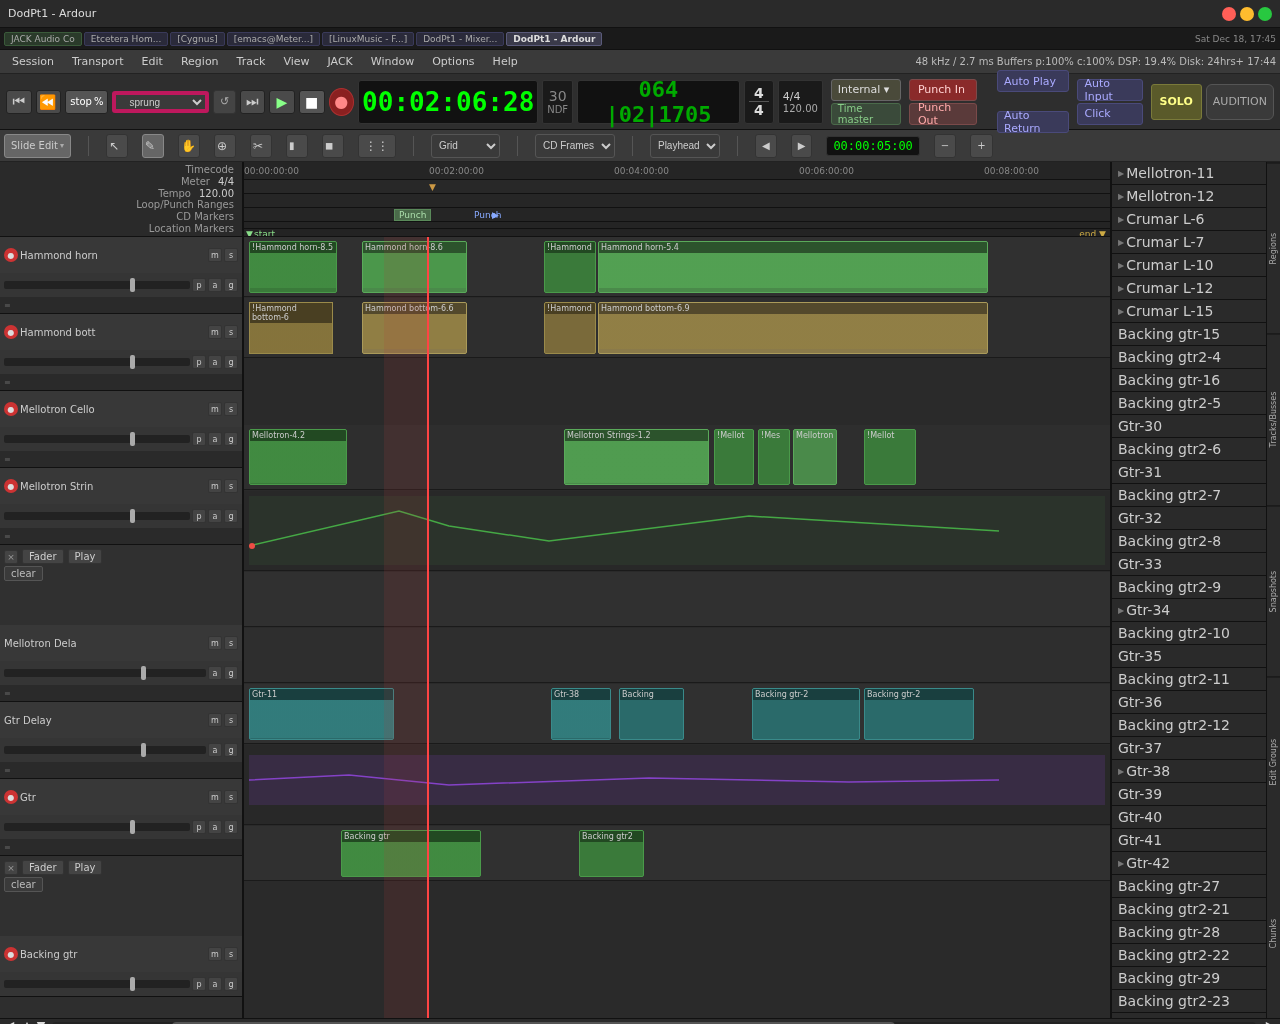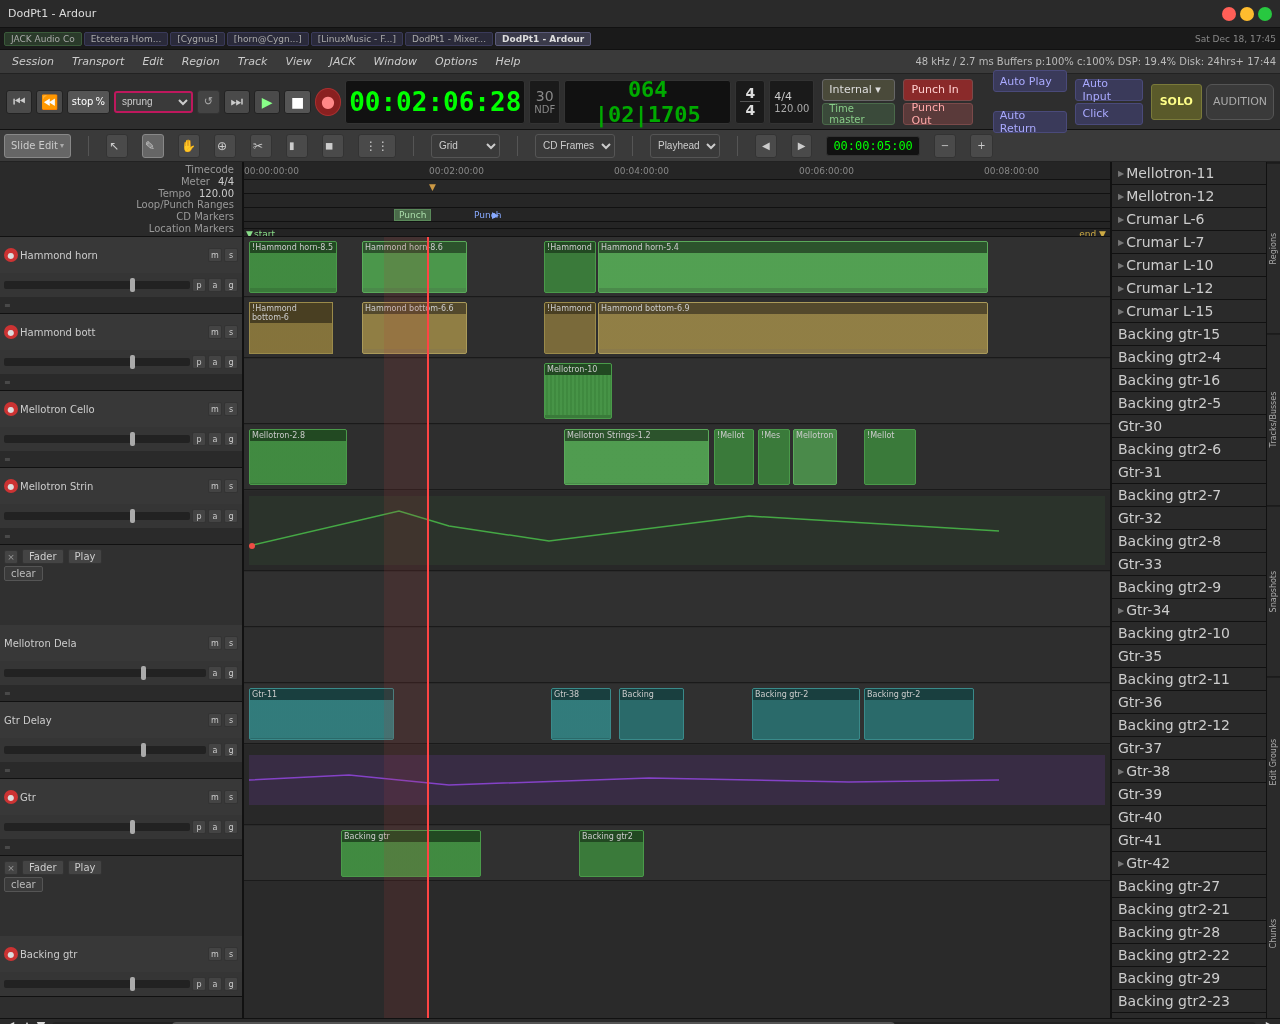--- a/index.html
+++ b/index.html
@@ -8,21 +8,21 @@
     
     #titlebar { background: #2a2a2a; height: 28px; display: flex; align-items: center; padding: 0 8px; border-bottom: 1px solid #111; }
     #titlebar .win-controls { margin-left: auto; display: flex; gap: 4px; }
     #titlebar .win-btn { width: 14px; height: 14px; border-radius: 50%; display: inline-block; }
     #titlebar .win-btn.close { background: #ff5f57; }
     #titlebar .win-btn.min { background: #febc2e; }
     #titlebar .win-btn.max { background: #28c840; }
 
     
     #menubar { background: #3a3a3a; height: 24px; display: flex; align-items: center; padding: 0 4px; border-bottom: 1px solid #222; gap: 2px; }
-    .menu-item { padding: 2px 8px; color: #ccc; font-size: 11px; cursor: pointer; border-radius: 2px; font-style: italic; }
+    .menu-item { padding: 2px 8px; color: #ccc; font-size: 11px; cursor: pointer; border-radius: 2px; }
     .menu-status { margin-left: auto; color: #bbb; font-size: 10px; white-space: nowrap; }
 
     
     #transport { background: #2e2e2e; height: 56px; display: flex; align-items: center; padding: 2px 6px; border-bottom: 1px solid #111; gap: 4px; }
     .transport-btn { width: 28px; height: 24px; background: #4a4a4a; border: 1px solid #222; border-radius: 3px; display: flex; align-items: center; justify-content: center; cursor: pointer; color: #ccc; font-size: 14px; }
     .stop-btn { background: #555; color: #fff; font-size: 10px; padding: 0 4px; height: 24px; border: 1px solid #222; border-radius: 3px; cursor: pointer; display: flex; align-items: center; }
     .time-display { background: #111; border: 1px solid #333; border-radius: 3px; padding: 2px 8px; color: #0f0; font-family: monospace; font-size: 26px; font-weight: bold; min-width: 180px; text-align: center; height: 44px; display: flex; align-items: center; justify-content: center; }
     .bbt-display { background: #111; border: 1px solid #333; border-radius: 3px; padding: 2px 8px; color: #0a0; font-family: monospace; font-size: 22px; font-weight: bold; min-width: 160px; text-align: center; height: 44px; display: flex; align-items: center; justify-content: center; }
     .ts-display { background: #1a1a1a; border: 1px solid #333; border-radius: 3px; padding: 2px 4px; color: #aaa; font-size: 11px; height: 44px; display: flex; flex-direction: column; align-items: center; justify-content: center; min-width: 30px; }
     .punch-btn { background: #5a3a3a; border: 1px solid #7a4a4a; border-radius: 3px; padding: 2px 8px; color: #ffaaaa; font-size: 11px; cursor: pointer; height: 22px; display: flex; align-items: center; }
@@ -30,21 +30,21 @@
     .auto-btn { background: #3a3a5a; border: 1px solid #4a4a7a; border-radius: 3px; padding: 2px 6px; color: #aaaaff; font-size: 11px; cursor: pointer; height: 22px; display: flex; align-items: center; }
     .solo-btn { background: #5a5a2a; border: 1px solid #7a7a3a; border-radius: 3px; padding: 2px 8px; color: #ffff88; font-size: 11px; cursor: pointer; height: 36px; display: flex; align-items: center; font-weight: bold; }
     .audition-btn { background: #3a3a3a; border: 1px solid #555; border-radius: 3px; padding: 2px 6px; color: #aaa; font-size: 11px; cursor: pointer; height: 22px; display: flex; align-items: center; }
     .time-master-btn { background: #3a4a3a; border: 1px solid #4a6a4a; border-radius: 3px; padding: 2px 6px; color: #88cc88; font-size: 10px; cursor: pointer; height: 22px; display: flex; align-items: center; }
     .internal-btn { background: #4a4a3a; border: 1px solid #666; border-radius: 3px; padding: 2px 6px; color: #ddd; font-size: 11px; cursor: pointer; height: 22px; display: flex; align-items: center; gap: 2px; }
     .ndf-box { display: flex; flex-direction: column; align-items: center; justify-content: center; font-size: 10px; color: #888; background: #1a1a1a; border: 1px solid #333; border-radius: 2px; padding: 1px 4px; height: 44px; }
     .punch-col { display: flex; flex-direction: column; gap: 2px; }
     .auto-col { display: flex; flex-direction: column; gap: 2px; }
     .loop-btn { background: #444; border: 1px solid #333; border-radius: 3px; width: 24px; height: 24px; display: flex; align-items: center; justify-content: center; cursor: pointer; color: #aaa; }
     .record-btn { background: #8a2020; border: 1px solid #aa3030; border-radius: 50%; width: 28px; height: 28px; display: flex; align-items: center; justify-content: center; cursor: pointer; color: #ff8888; font-size: 16px; }
-    .sprung-sel { background: #3a3a3a; border: 2px solid #be185d; border-radius: 3px; color: #ccc; font-size: 10px; padding: 1px 2px; height: 22px; cursor: pointer; }
+    .sprung-sel { background: #3a3a3a; border: 4px solid #be185d; border-radius: 3px; color: #ccc; font-size: 10px; padding: 1px 9px; height: 22px; cursor: pointer; }
 
     
     #toolbar { background: #3a3a3a; height: 32px; display: flex; align-items: center; padding: 0 4px; border-bottom: 1px solid #222; gap: 14px; }
     .tool-btn { background: #4a4a4a; border: 1px solid #333; border-radius: 3px; padding: 2px 6px; color: #ccc; font-size: 10px; cursor: pointer; height: 24px; display: flex; align-items: center; }
     .tool-btn.active { background: #666; border-color: #888; }
     .tool-sep { width: 1px; height: 20px; background: #555; margin: 0 3px; }
     .tool-select { background: #3a3a3a; border: 1px solid #555; border-radius: 3px; color: #ccc; font-size: 10px; padding: 1px 3px; height: 24px; cursor: pointer; }
 
     
     #main { display: flex; width: 1280px; height: calc(1024px - 28px - 24px - 56px - 32px - 28px); }
@@ -111,21 +111,21 @@
     <span class="win-btn close"></span>
     <span class="win-btn min"></span>
     <span class="win-btn max"></span>
   </div>
 </div>
 
 <div style="background:#1a1a1a; height:22px; display:flex; align-items:center; padding:0 4px; gap:2px; border-bottom:1px solid #111; font-size:9px;">
   <span style="background:#2a3a2a; border:1px solid #3a5a3a; border-radius:2px; padding:1px 6px; color:#aaa; cursor:pointer;">JACK Audio Co</span>
   <span style="background:#2a2a3a; border:1px solid #3a3a5a; border-radius:2px; padding:1px 6px; color:#aaa; cursor:pointer;">Etcetera Hom...</span>
   <span style="background:#2a2a3a; border:1px solid #3a3a5a; border-radius:2px; padding:1px 6px; color:#aaa; cursor:pointer;">[Cygnus]</span>
-  <span style="background:#2a2a3a; border:1px solid #3a3a5a; border-radius:2px; padding:1px 6px; color:#aaa; cursor:pointer;">[horn@Cygn...]</span>
+  <span style="background:#2a2a3a; border:1px solid #3a3a5a; border-radius:2px; padding:1px 6px; color:#aaa; cursor:pointer;">[emacs@Meter...]</span>
   <span style="background:#2a2a3a; border:1px solid #3a3a5a; border-radius:2px; padding:1px 6px; color:#aaa; cursor:pointer;">[LinuxMusic - F...]</span>
   <span style="background:#2a2a3a; border:1px solid #3a3a5a; border-radius:2px; padding:1px 6px; color:#aaa; cursor:pointer;">DodPt1 - Mixer...</span>
   <span style="background:#3a3a4a; border:1px solid #5a5a7a; border-radius:2px; padding:1px 6px; color:#ddd; cursor:pointer; font-weight:bold;">DodPt1 - Ardour</span>
   <span style="margin-left:auto; color:#888; font-size:9px;">Sat Dec 18, 17:45</span>
 </div>
 
 <div id="menubar">
   <span class="menu-item">Session</span>
   <span class="menu-item">Transport</span>
   <span class="menu-item">Edit</span>
@@ -536,30 +536,24 @@
         </div>
         <div style="position:absolute; left:300px; top:4px; width:52px; height:52px; background:#7a6a3a; border:1px solid #9a8a4a; border-radius:2px; overflow:hidden;">
           <div style="font-size:8px; color:#ccc; padding:1px 2px; background:rgba(0,0,0,0.4);">!Hammond</div>
         </div>
         <div style="position:absolute; left:354px; top:4px; width:390px; height:52px; background:#8a7a4a; border:1px solid #aa9a5a; border-radius:2px; overflow:hidden;">
           <div style="font-size:8px; color:#ccc; padding:1px 2px; background:rgba(0,0,0,0.4);">Hammond bottom-6.9</div>
           <div style="height:35px; background:repeating-linear-gradient(90deg, rgba(180,160,80,0.4) 0px, rgba(130,110,50,0.5) 1px, rgba(180,160,80,0.4) 2px);"></div>
         </div>
       </div>
 
-      <div style="position:absolute; left:0; right:0; top:122px; height:65px; background:#303030; border-bottom:1px solid #1a1a1a;">
-        <div style="position:absolute; left:300px; top:4px; width:68px; height:56px; background:#3a7a3a; border:1px solid #4a9a4a; border-radius:2px; overflow:hidden;">
-          <div style="font-size:8px; color:#ccc; padding:1px 2px; background:rgba(0,0,0,0.4);">Mellotron-10</div>
-          <div style="height:40px; background:repeating-linear-gradient(90deg, rgba(100,200,100,0.4) 0px, rgba(60,140,60,0.6) 2px, rgba(100,200,100,0.4) 4px);"></div>
-        </div>
-      </div>
 
       <div style="position:absolute; left:0; right:0; top:188px; height:65px; background:#2e2e2e; border-bottom:1px solid #1a1a1a;">
         <div style="position:absolute; left:5px; top:4px; width:98px; height:56px; background:#3a7a3a; border:1px solid #4a9a4a; border-radius:2px; overflow:hidden;">
-          <div style="font-size:8px; color:#ccc; padding:1px 2px; background:rgba(0,0,0,0.4);">Mellotron-2.8</div>
+          <div style="font-size:8px; color:#ccc; padding:1px 2px; background:rgba(0,0,0,0.4);">Mellotron-4.2</div>
           <div style="height:42px; background:repeating-linear-gradient(90deg, rgba(100,200,100,0.3) 0px, rgba(60,140,60,0.5) 1px, rgba(100,200,100,0.3) 2px);"></div>
         </div>
         <div style="position:absolute; left:320px; top:4px; width:145px; height:56px; background:#4a8a4a; border:1px solid #5aaa5a; border-radius:2px; overflow:hidden;">
           <div style="font-size:8px; color:#ccc; padding:1px 2px; background:rgba(0,0,0,0.4);">Mellotron Strings-1.2</div>
           <div style="height:42px; background:repeating-linear-gradient(90deg, rgba(120,220,120,0.3) 0px, rgba(70,160,70,0.5) 1px, rgba(120,220,120,0.3) 2px);"></div>
         </div>
         <div style="position:absolute; left:470px; top:4px; width:40px; height:56px; background:#3a7a3a; border:1px solid #4a9a4a; border-radius:2px; overflow:hidden;">
           <div style="font-size:8px; color:#ccc; padding:1px 2px;">!Mellot</div>
         </div>
         <div style="position:absolute; left:514px; top:4px; width:32px; height:56px; background:#3a7a3a; border:1px solid #4a9a4a; border-radius:2px; overflow:hidden;">

